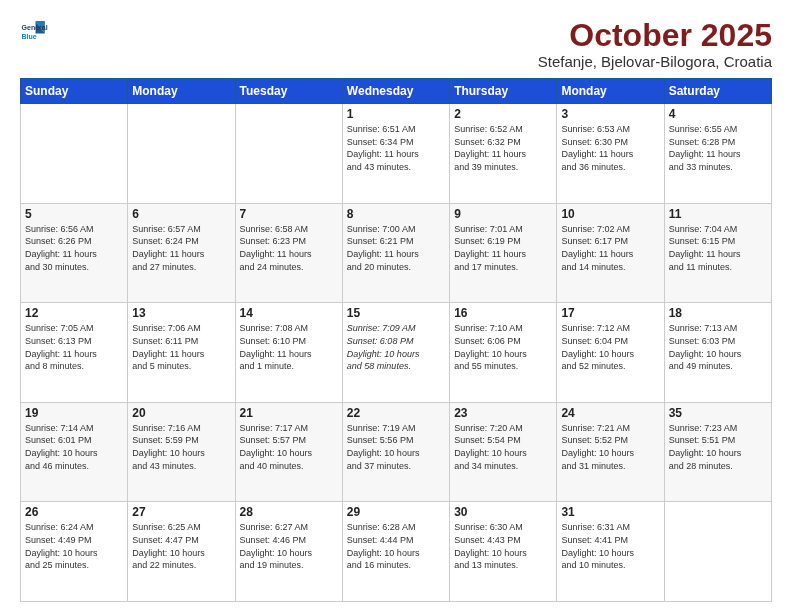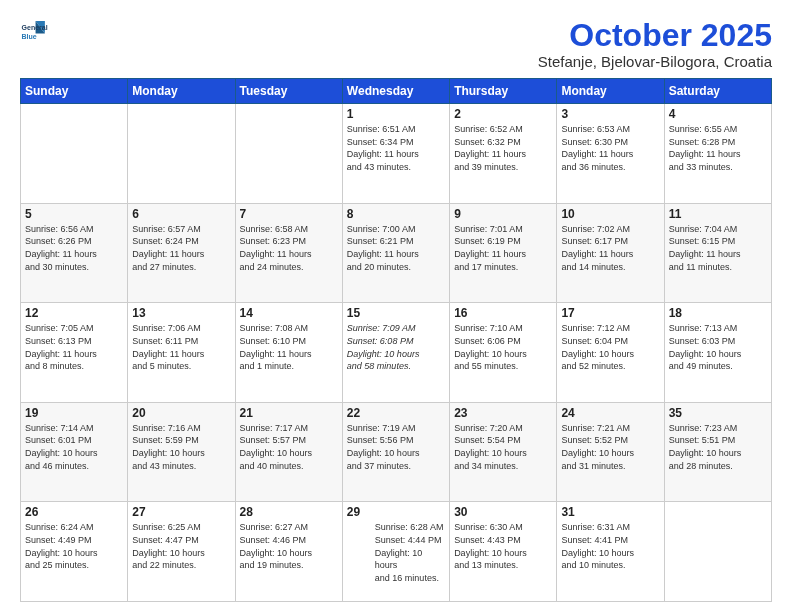--- a/index.html
+++ b/index.html
@@ -31,21 +31,21 @@
     .logo-icon {
       width: 28px;
       height: 28px;
     }
     .title-block {
       text-align: right;
     }
     .title-block h1 {
       font-size: 32px;
       font-weight: bold;
-      color: #1d4ed8;
+      color: #7f1d1d;
       line-height: 1.1;
     }
     .title-block h2 {
       font-size: 15px;
       font-weight: normal;
       color: #333;
     }
     .calendar {
       flex: 1;
       border: 1px solid #ccc;
@@ -325,21 +325,21 @@
           </td>
           <td>
             <span class="day-number">28</span>
             <div class="day-info" style="white-space: pre-line;">Sunrise: 6:27 AM
 Sunset: 4:46 PM
 Daylight: 10 hours
 and 19 minutes.</div>
           </td>
           <td>
             <span class="day-number">29</span>
-            <div class="day-info" style="white-space: pre-line; margin-left: 28px;">Sunrise: 6:28 AM
+            <div class="day-info" style="white-space: pre-line;">Sunrise: 6:28 AM
 Sunset: 4:44 PM
 Daylight: 10 hours
 and 16 minutes.</div>
           </td>
           <td>
             <span class="day-number">30</span>
             <div class="day-info" style="white-space: pre-line;">Sunrise: 6:30 AM
 Sunset: 4:43 PM
 Daylight: 10 hours
 and 13 minutes.</div>

